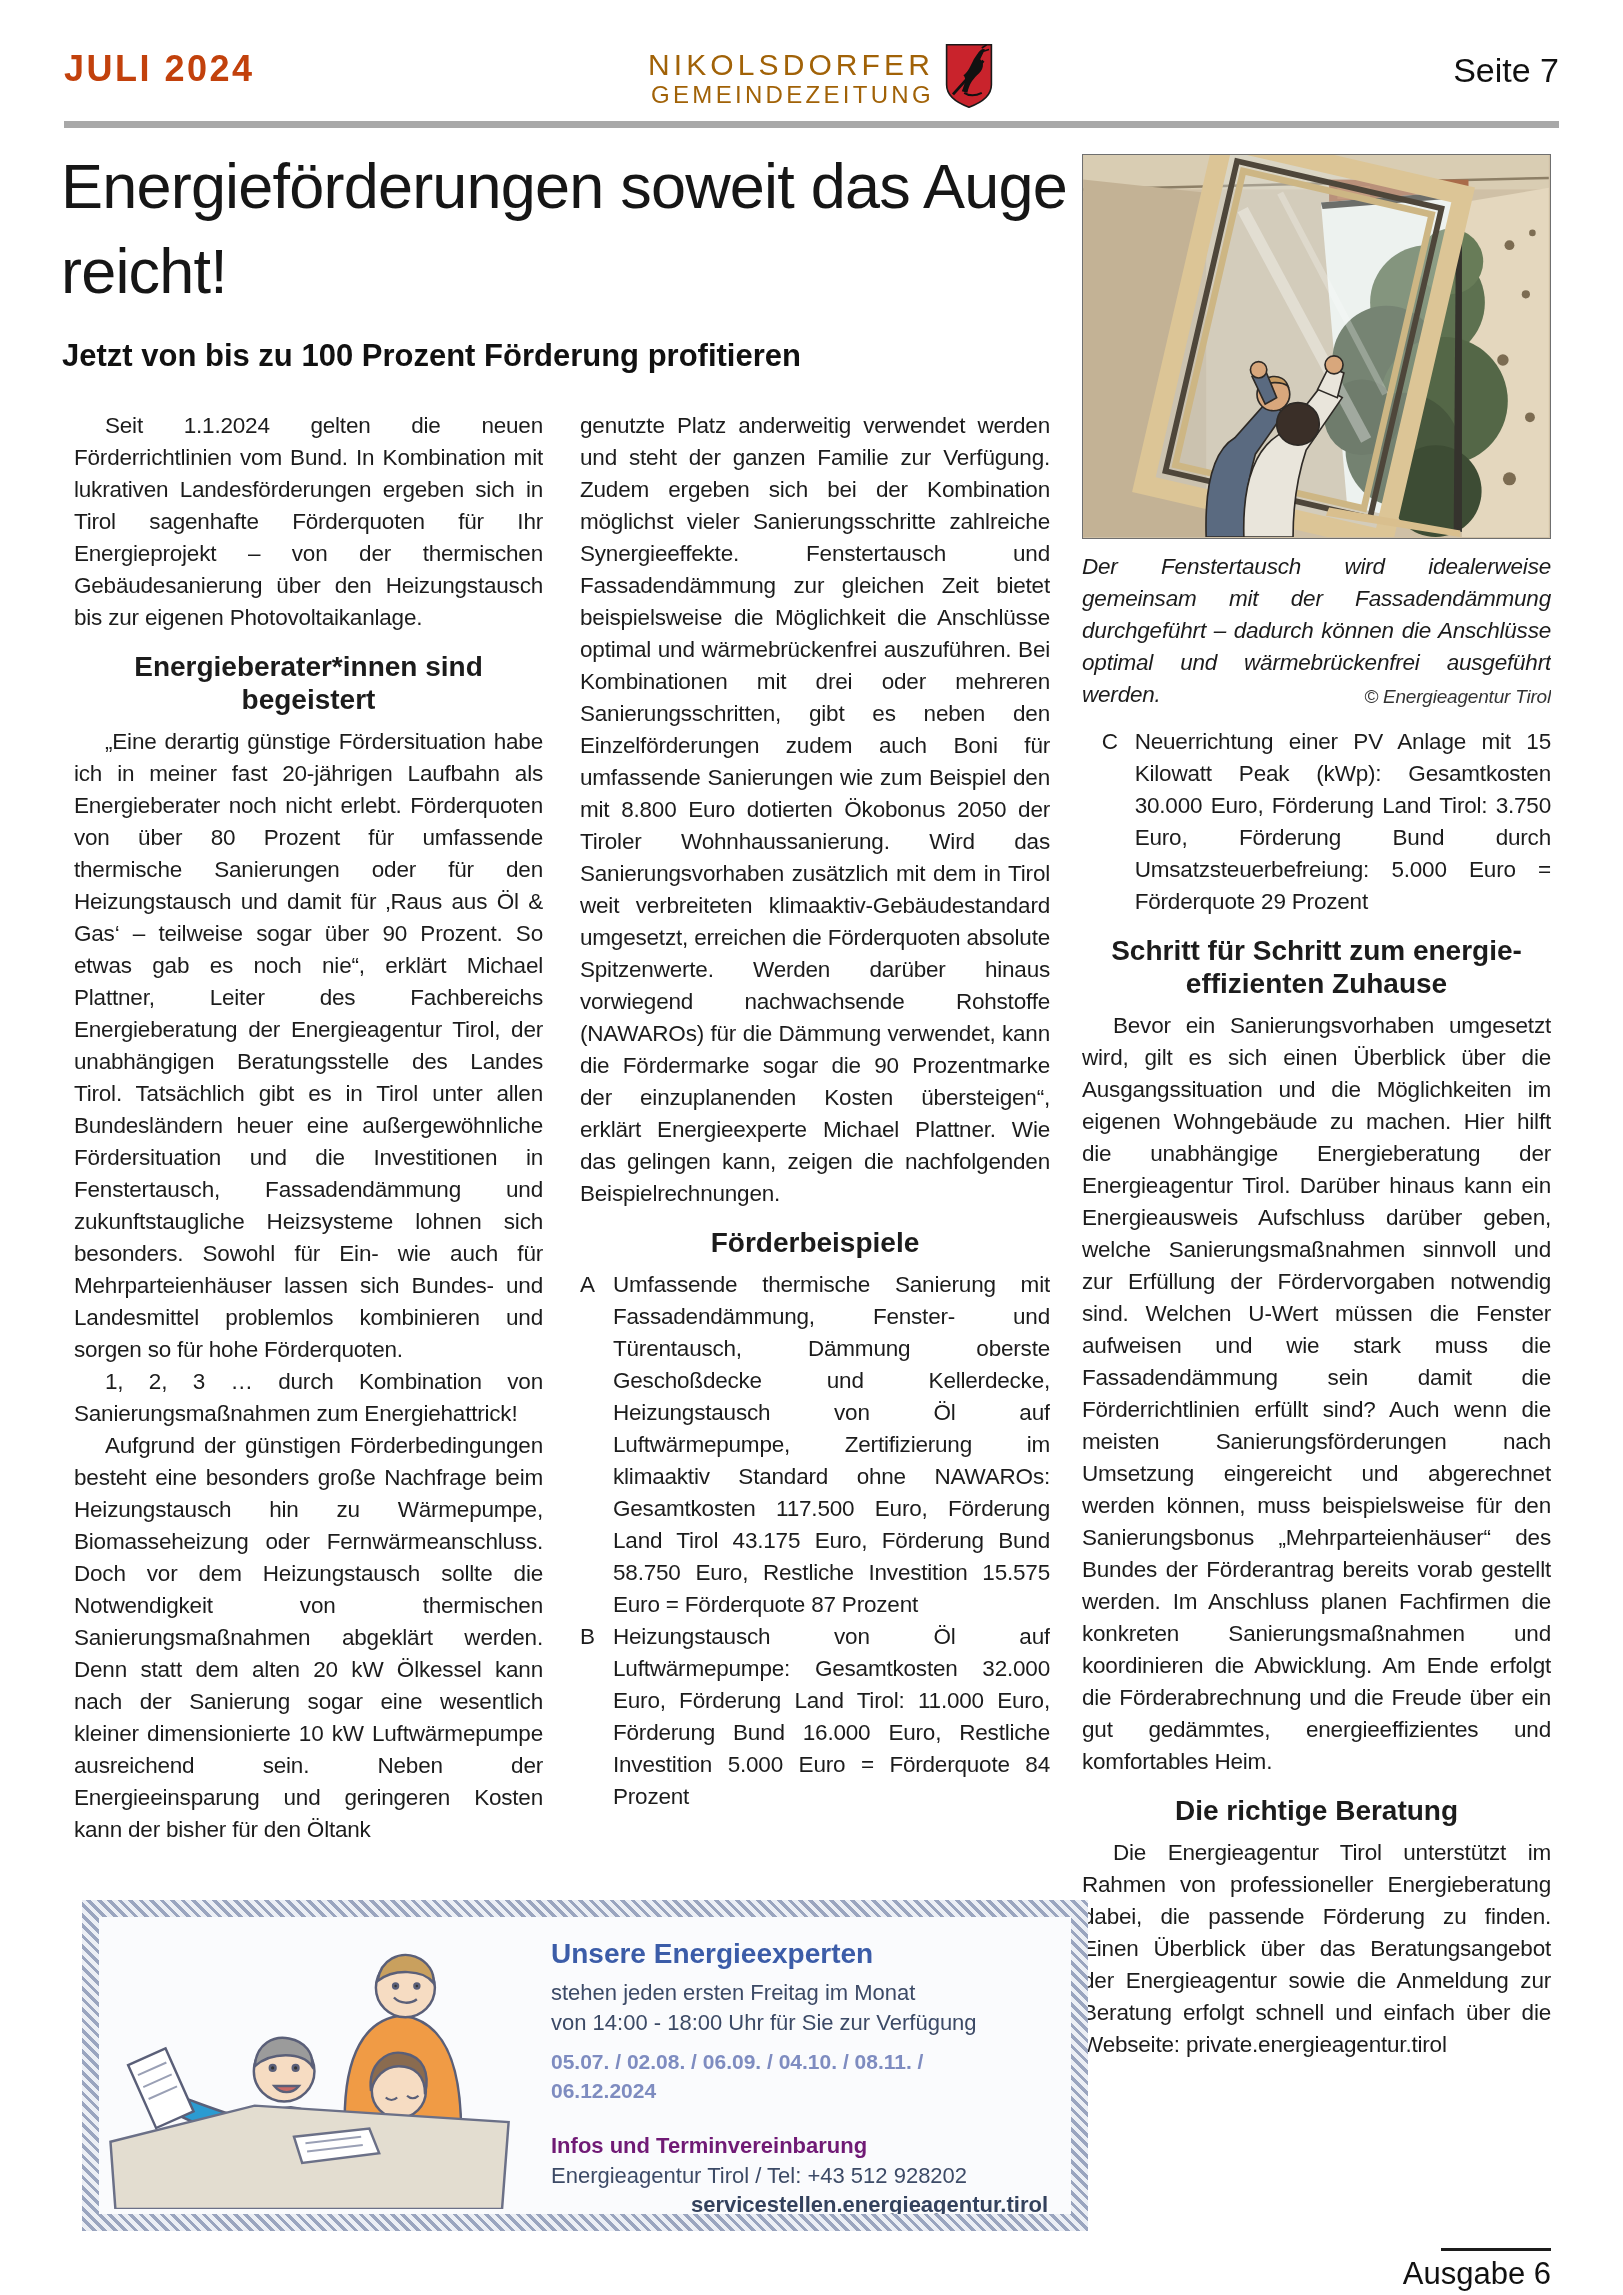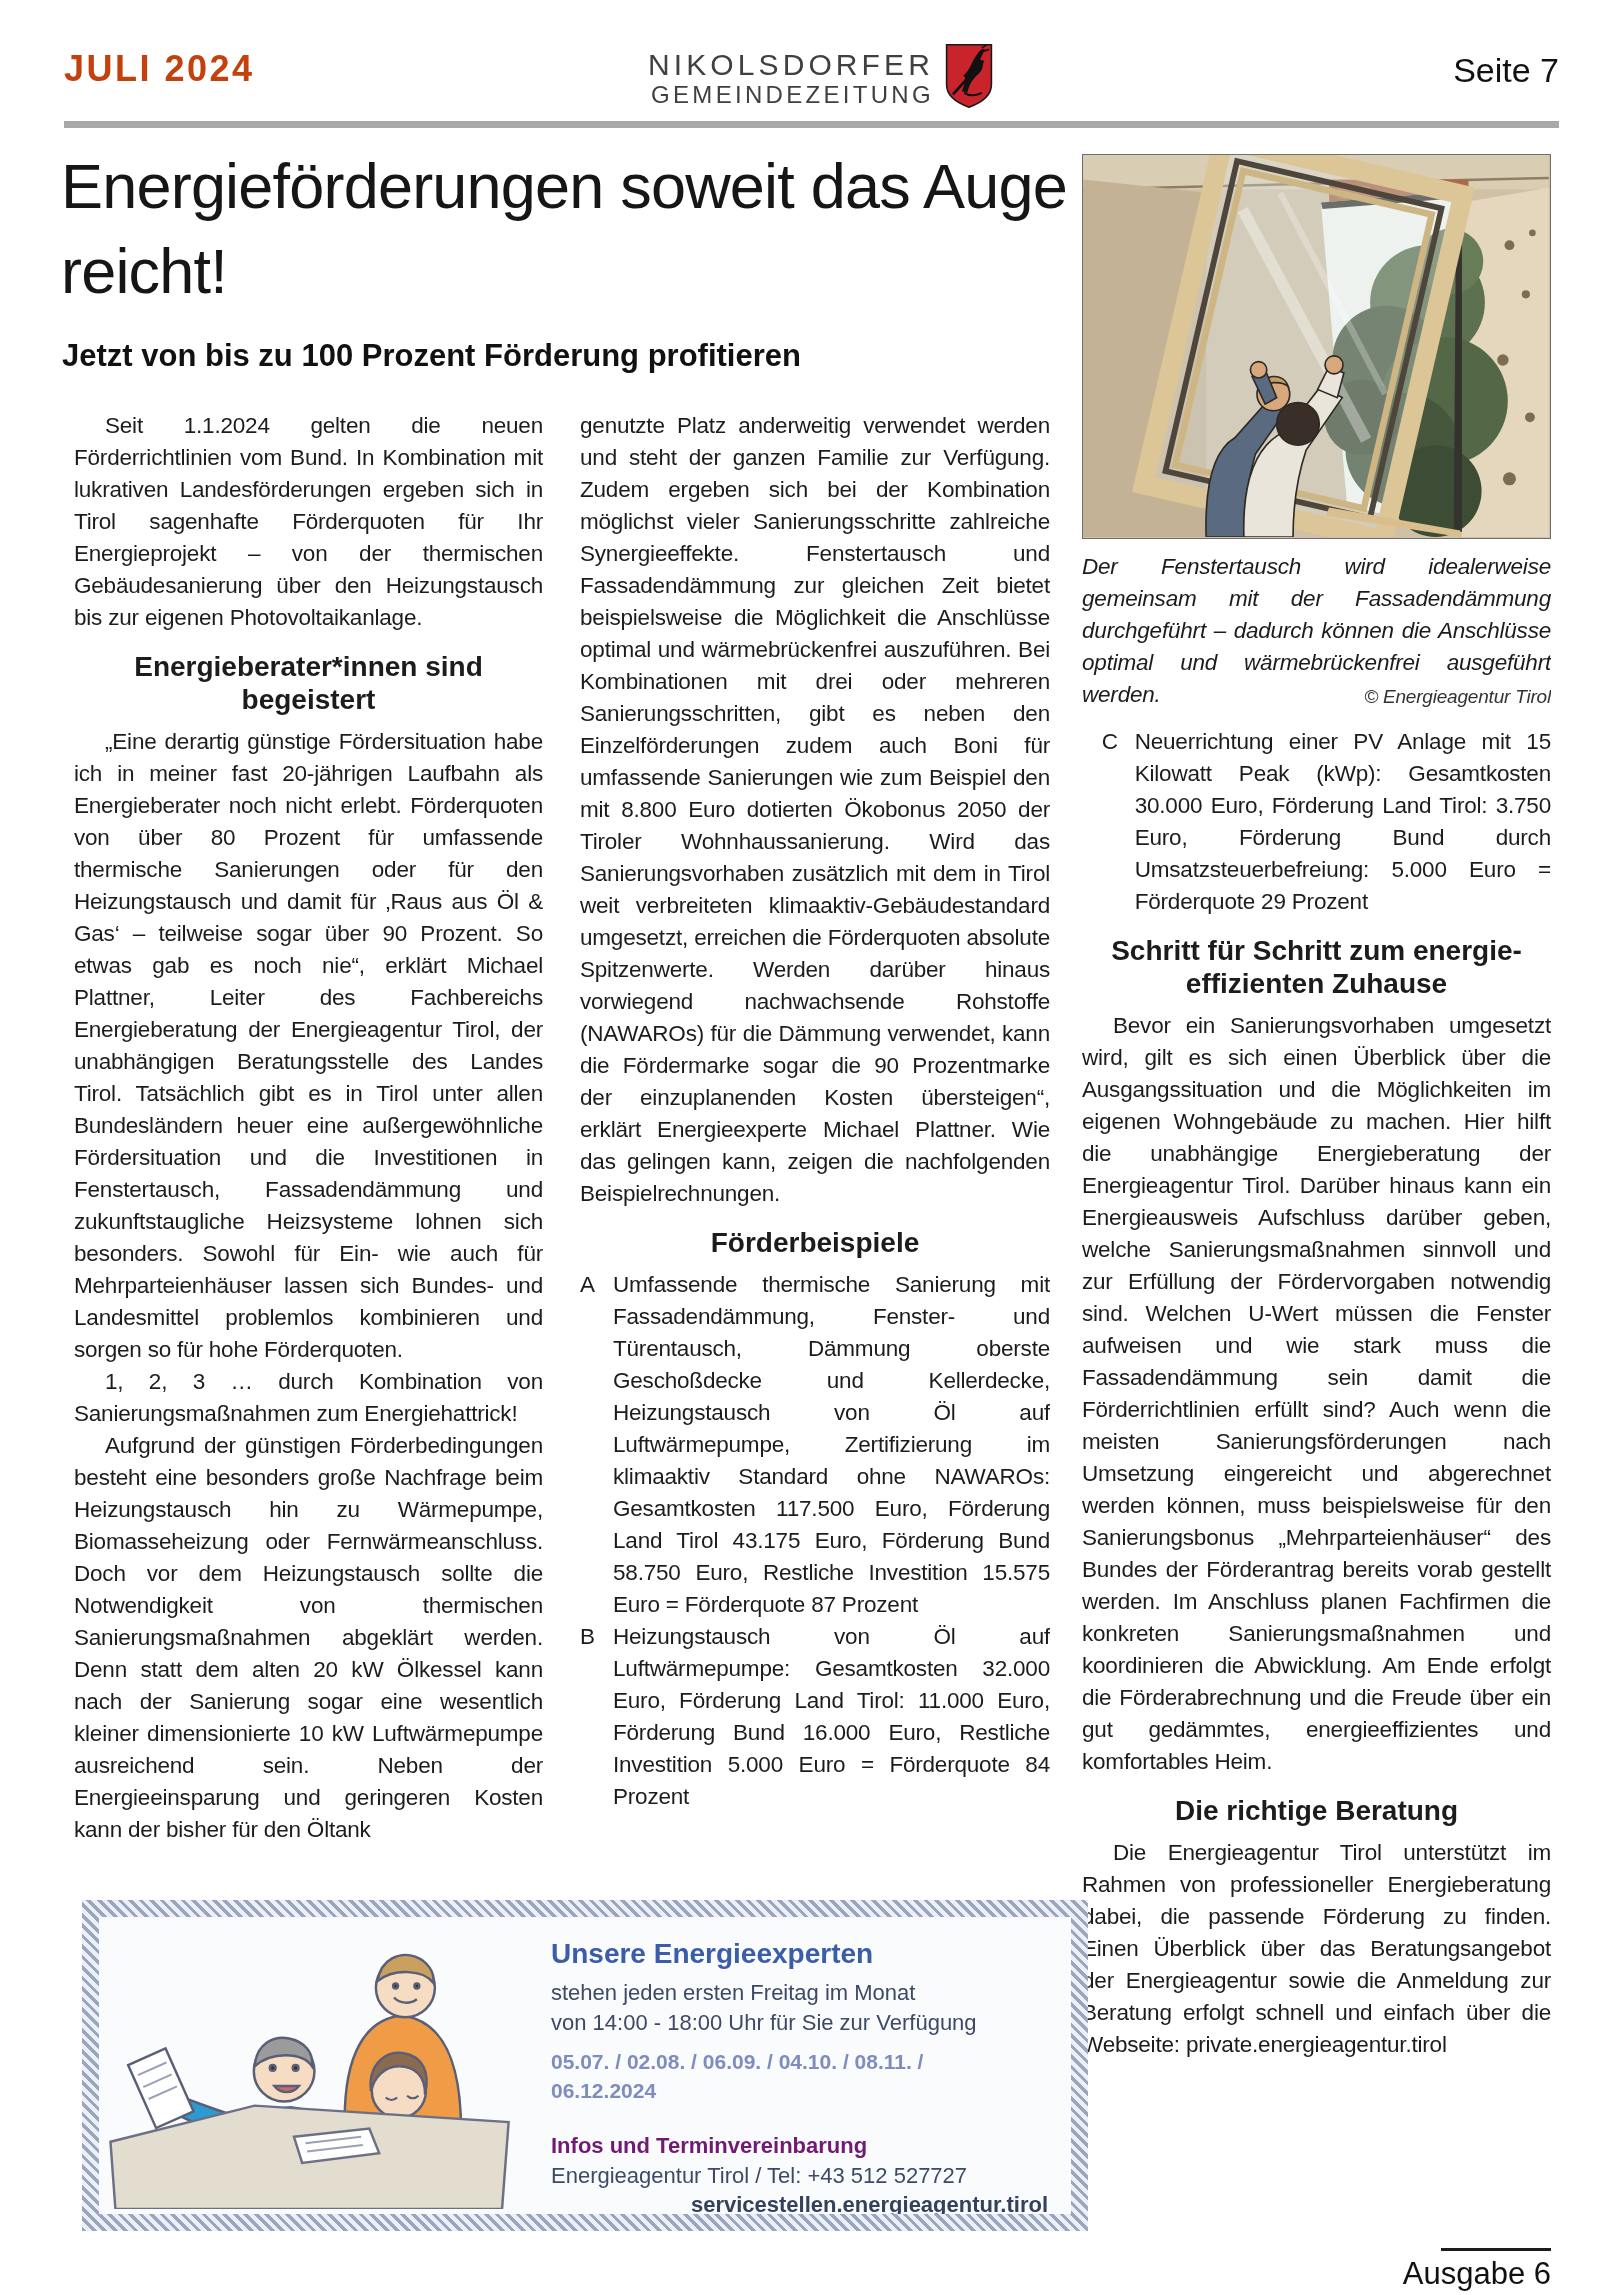--- a/index.html
+++ b/index.html
@@ -2,21 +2,21 @@
 <html lang="de" style="font-size:13px"><head>
 <meta charset="utf-8">
 <style>
   html,body{margin:0;padding:0;background:#e8e8e8;}
   #page{position:relative;width:1623px;height:2295px;background:#ffffff;margin:0 auto;
         font-family:"Liberation Sans","DejaVu Sans",sans-serif;color:#1c1c1c;overflow:hidden;}
 
   
   .issue-date{position:absolute;left:64px;top:48px;font-size:36px;font-weight:600;letter-spacing:2.5px;color:#c2410c;}
   .masthead{position:absolute;left:648px;top:43px;display:flex;align-items:center;gap:11.5px;}
-  .masthead-text{text-align:right;color:#404040;}
+  .masthead-text{text-align:right;color:#a16207;}
   .masthead-l1{font-size:30px;font-weight:300;letter-spacing:4.1px;line-height:33px;}
   .masthead-l2{font-size:24px;font-weight:300;letter-spacing:3.3px;line-height:27px;}
   .page-num{position:absolute;right:64px;top:51px;font-size:34px;font-weight:500;color:#111;}
   .header-rule{position:absolute;left:64px;right:64px;top:121px;height:7.4px;background:#a8a8a8;}
 
   
   .headline{position:absolute;left:61px;top:144px;width:1041px;font-size:63px;line-height:85px;
             font-weight:400;letter-spacing:-0.8px;color:#161616;}
   .subheadline{position:absolute;left:62px;top:338px;width:984px;font-size:31px;font-weight:700;color:#111;}
 
@@ -229,21 +229,21 @@
             <path d="M252,270 L320,262 M254,280 L322,272" stroke="#9aa0b5" stroke-width="2.5"></path>
           </g>
         </svg>
       </div>
       <div class="ad-text">
         <p class="ad-title">Unsere Energieexperten</p>
         <p class="ad-line">stehen jeden ersten Freitag im Monat</p>
         <p class="ad-line">von 14:00 - 18:00 Uhr für Sie zur Verfügung</p>
         <p class="ad-dates">05.07. / 02.08. / 06.09. / 04.10. / 08.11. / 06.12.2024</p>
         <p class="ad-info-title">Infos und Terminvereinbarung</p>
-        <p class="ad-contact">Energieagentur Tirol / Tel: +43 512 527727</p>
+        <p class="ad-contact">Energieagentur Tirol / Tel: +43 512 928202</p>
         <p class="ad-url">servicestellen.energieagentur.tirol</p>
       </div>
     </div>
   </div>
 
   <div class="footer-rule"></div>
   <div class="footer-label">Ausgabe 6</div>
 
 </div>
 

